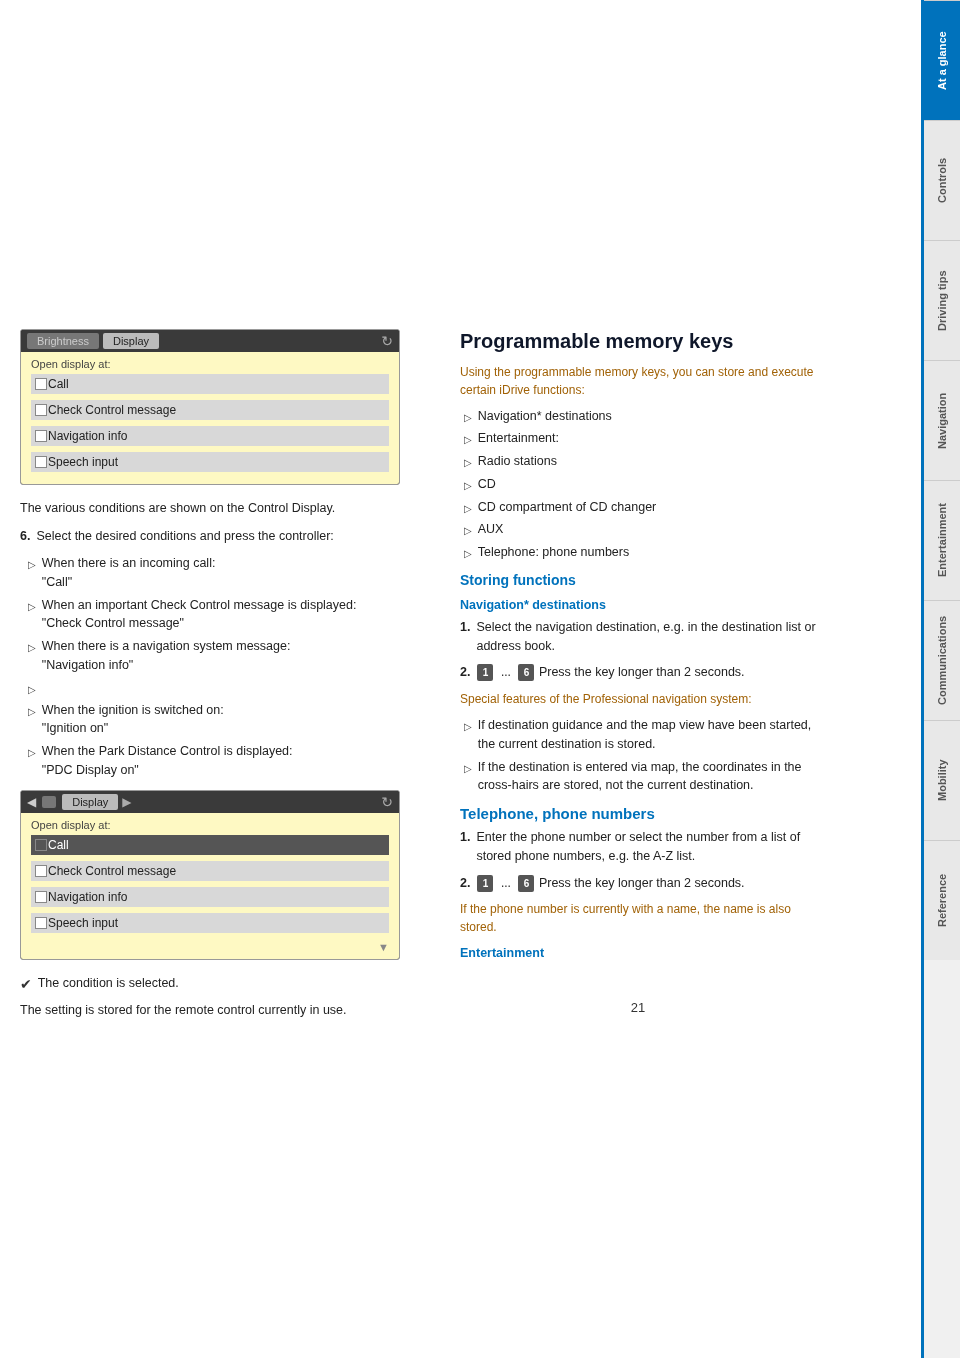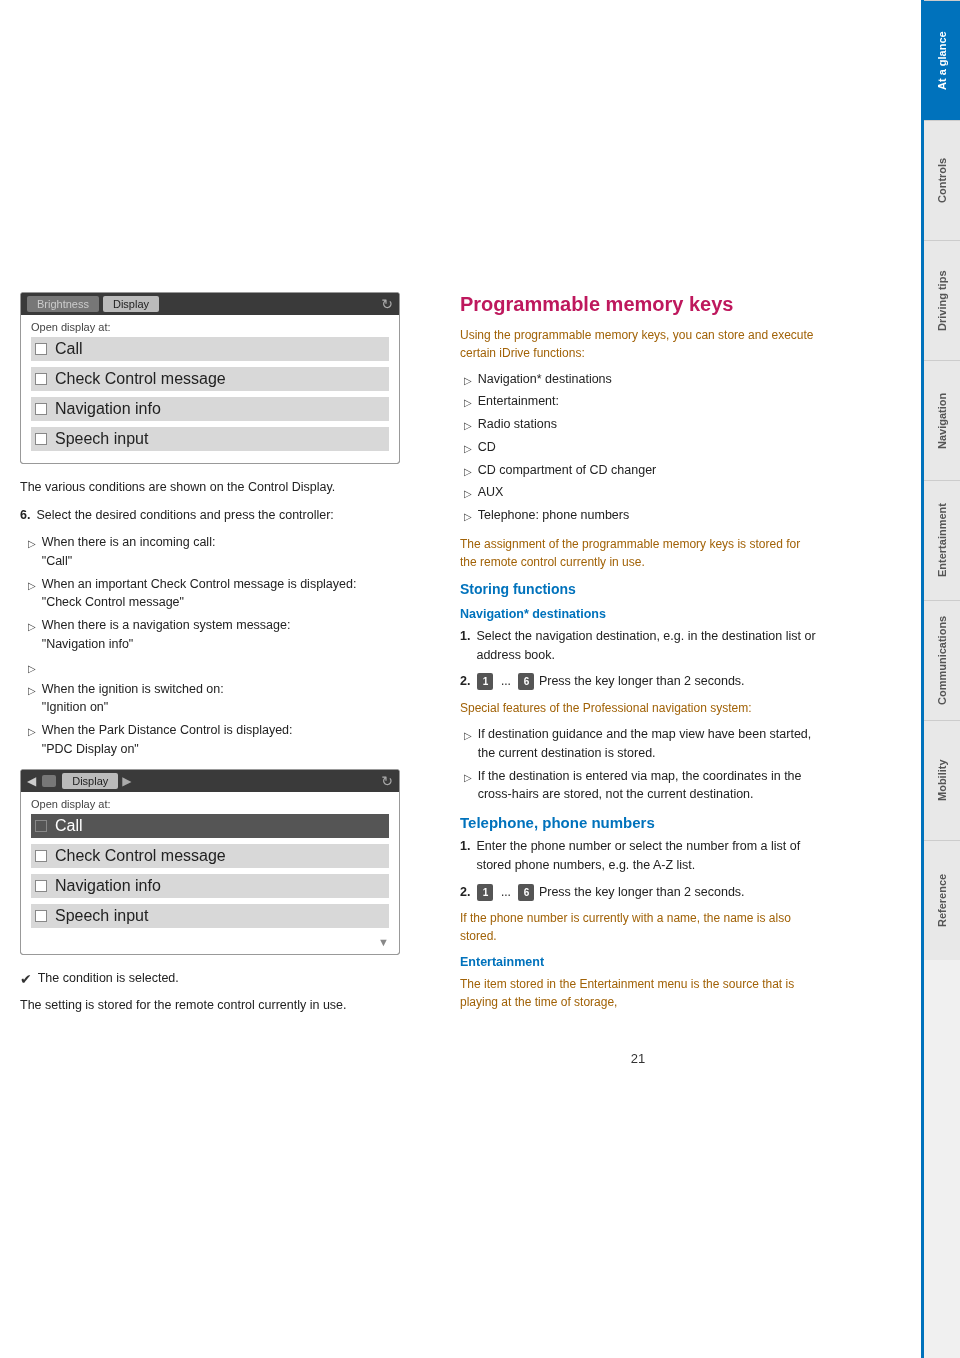--- a/index.html
+++ b/index.html
@@ -106,40 +106,40 @@
       color: #222;
     }
 
     .screen-header-icon {
       margin-left: auto;
       color: #aaa;
       font-size: 14px;
     }
 
     .screen-body {
-      background: #ffffff;
+      background: #fef9c3;
       padding: 6px 10px;
       color: #222;
       font-size: 12px;
     }
 
     .screen-body-label {
       font-size: 11px;
       color: #444;
       margin-bottom: 4px;
     }
 
     .screen-row {
       display: flex;
       align-items: center;
       padding: 3px 4px;
       background: #d8d8d8;
       margin-bottom: 6px;
-      font-size: 16px;
-      gap: 8px;
+      font-size: 12px;
+      gap: 1px;
     }
 
     .screen-row.highlighted {
       background: #555;
       color: #fff;
     }
 
     .checkbox-icon {
       width: 12px;
       height: 12px;
@@ -204,21 +204,21 @@
 
     .check-symbol {
       font-size: 14px;
       color: #333;
     }
 
     
     .section-title {
       font-size: 20px;
       font-weight: bold;
-      color: #be185d;
+      color: #0f172a;
       margin-bottom: 10px;
       line-height: 1.2;
     }
 
     .section-body {
       font-size: 12px;
       line-height: 1.5;
       margin-bottom: 8px;
       color: #a16207;
     }
@@ -475,21 +475,20 @@
         <div class="right-bullet sub-bullet">
           <span class="r-arrow">▷</span>
           <span>AUX</span>
         </div>
         <div class="right-bullet">
           <span class="r-arrow">▷</span>
           <span>Telephone: phone numbers</span>
         </div>
       </div>
 
-      <p class="section-body">The assignment of the programmable memory keys is stored for the remote control currently in use.</p>
 
       <h2 class="sub-section-title">Storing functions</h2>
 
       <h3 class="sub-section-title" style="font-size:12.5px;">Navigation* destinations</h3>
 
       <div class="numbered-step">
         <span class="step-num">1.</span>
         <span>Select the navigation destination, e.g. in the destination list or address book.</span>
       </div>
 
@@ -528,21 +527,20 @@
           <span class="ellipsis">...</span>
           <span class="key-badge">6</span>
           Press the key longer than 2 seconds.
         </span>
       </div>
 
       <p class="section-body">If the phone number is currently with a name, the name is also stored.</p>
 
       <h3 class="sub-section-title" style="font-size:12.5px;">Entertainment</h3>
 
-      <p class="section-body">The item stored in the Entertainment menu is the source that is playing at the time of storage,</p>
 
       <div class="page-number" style="margin-top:40px;">21</div>
     </div>
   </div>
 
   <div class="page-divider"></div>
 
   <div class="sidebar-tabs">
     <div class="sidebar-tab active">
       <span class="v-text">At a glance</span>

